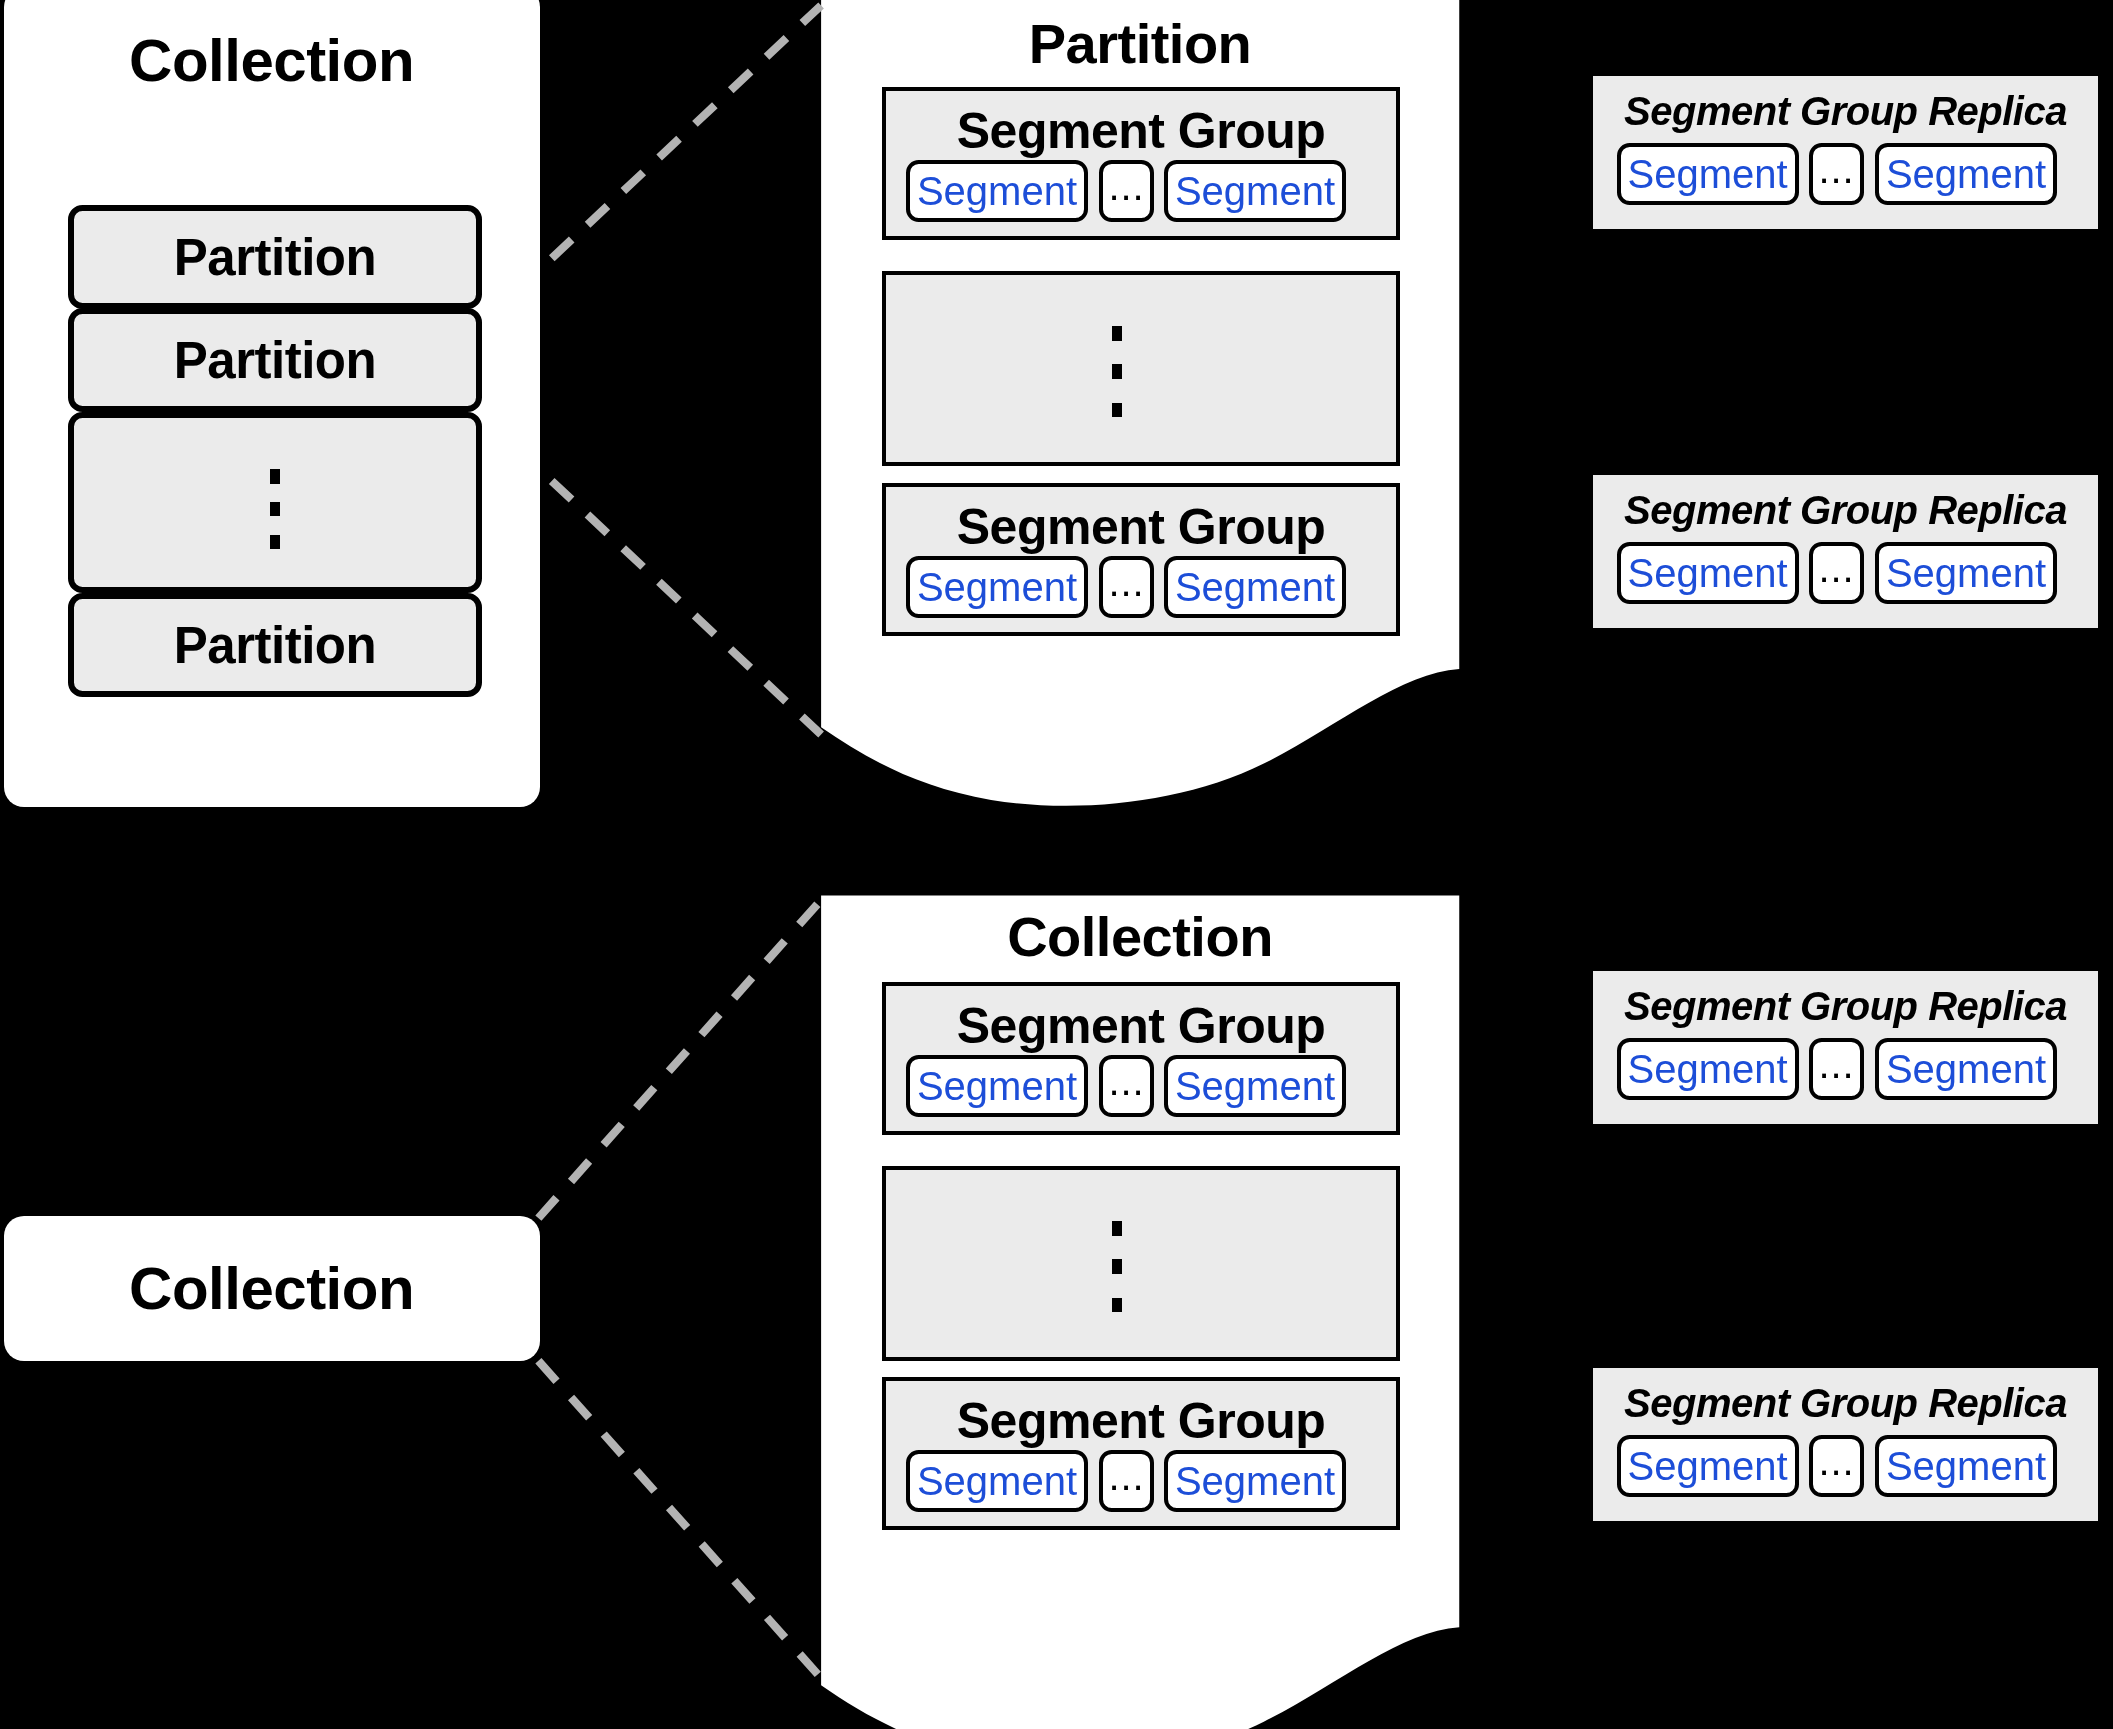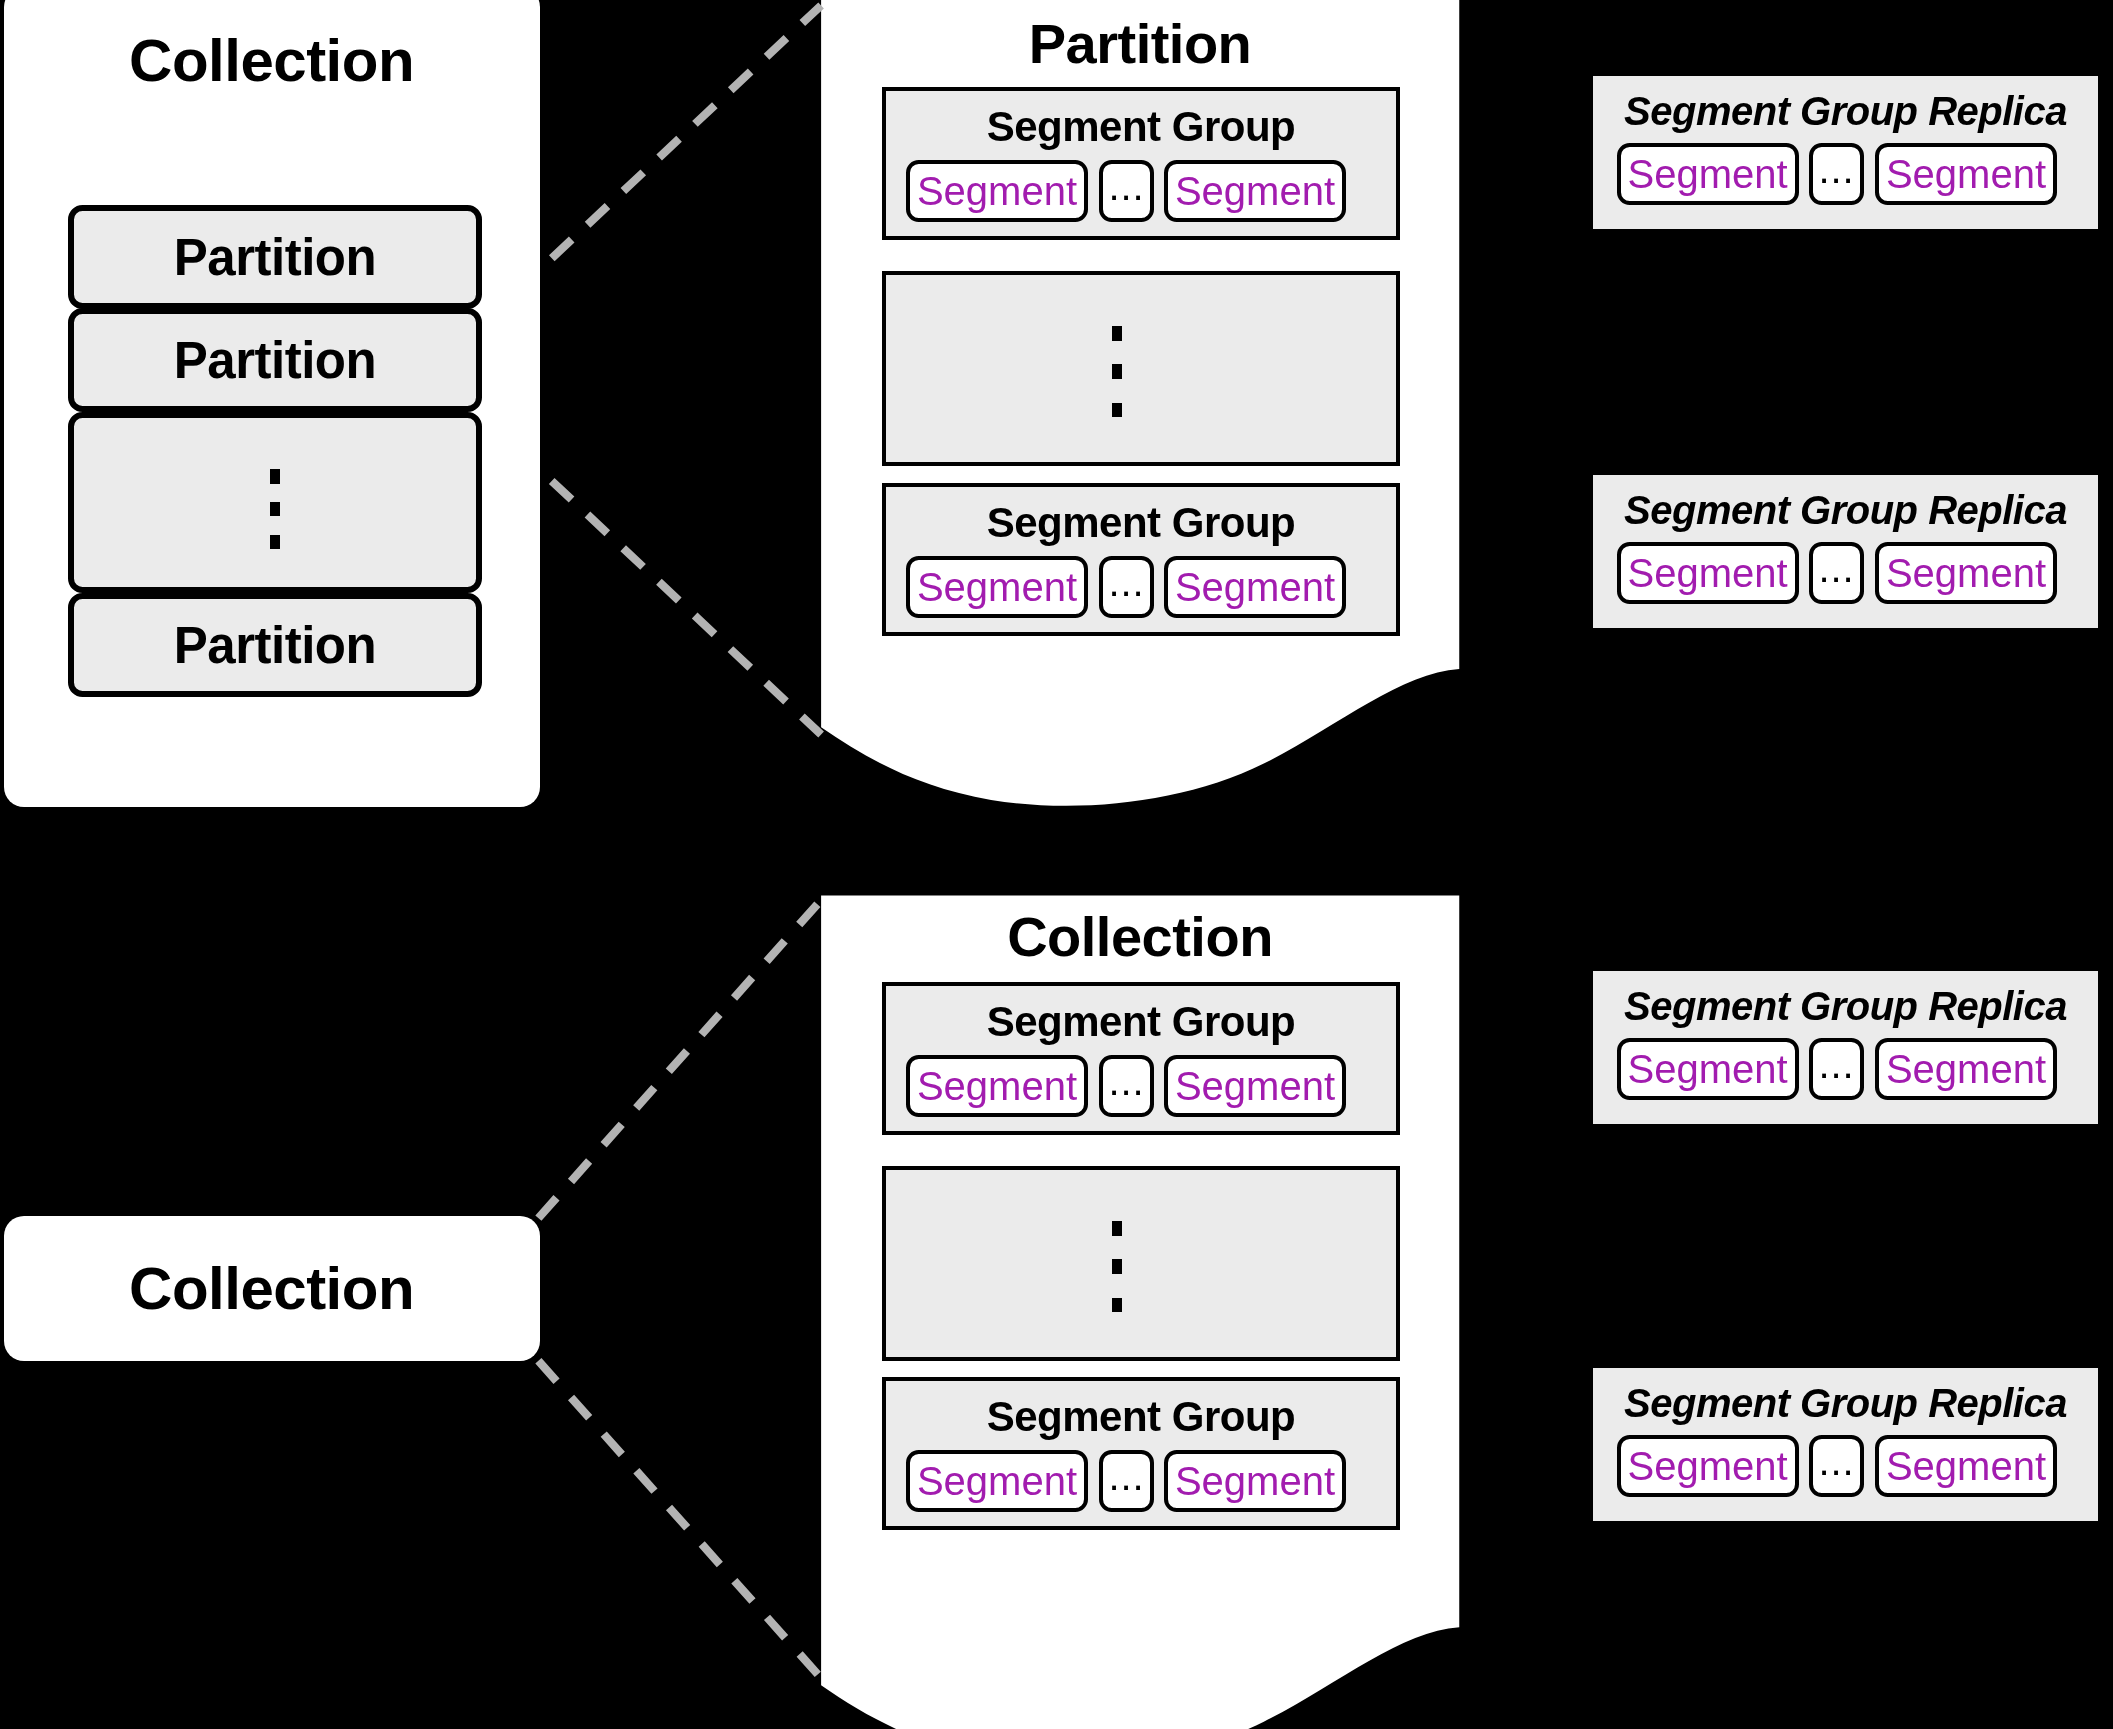--- a/index.html
+++ b/index.html
@@ -70,35 +70,35 @@
   }
   .title-collection {
     font-size: 60px;
     line-height: 1;
   }
   .title-partition {
     font-size: 56px;
     line-height: 1;
   }
   .title-seggroup {
-    font-size: 42px;
+    font-size: 50px;
     line-height: 1;
   }
   .title-replica {
     font-size: 40px;
     line-height: 1;
     font-style: italic;
   }
   .chip-label {
     font-family: "Liberation Sans Narrow", "Liberation Sans", sans-serif;
     font-stretch: condensed;
     font-weight: normal;
     font-size: 40px;
     line-height: 1;
-    color: #a21caf;
+    color: #1d4ed8;
     white-space: nowrap;
   }
   .chip-label-dots {
     font-family: "Liberation Sans Narrow", "Liberation Sans", sans-serif;
     font-stretch: condensed;
     font-weight: normal;
     font-size: 40px;
     line-height: 1;
     color: #000000;
     letter-spacing: 0.9px;

